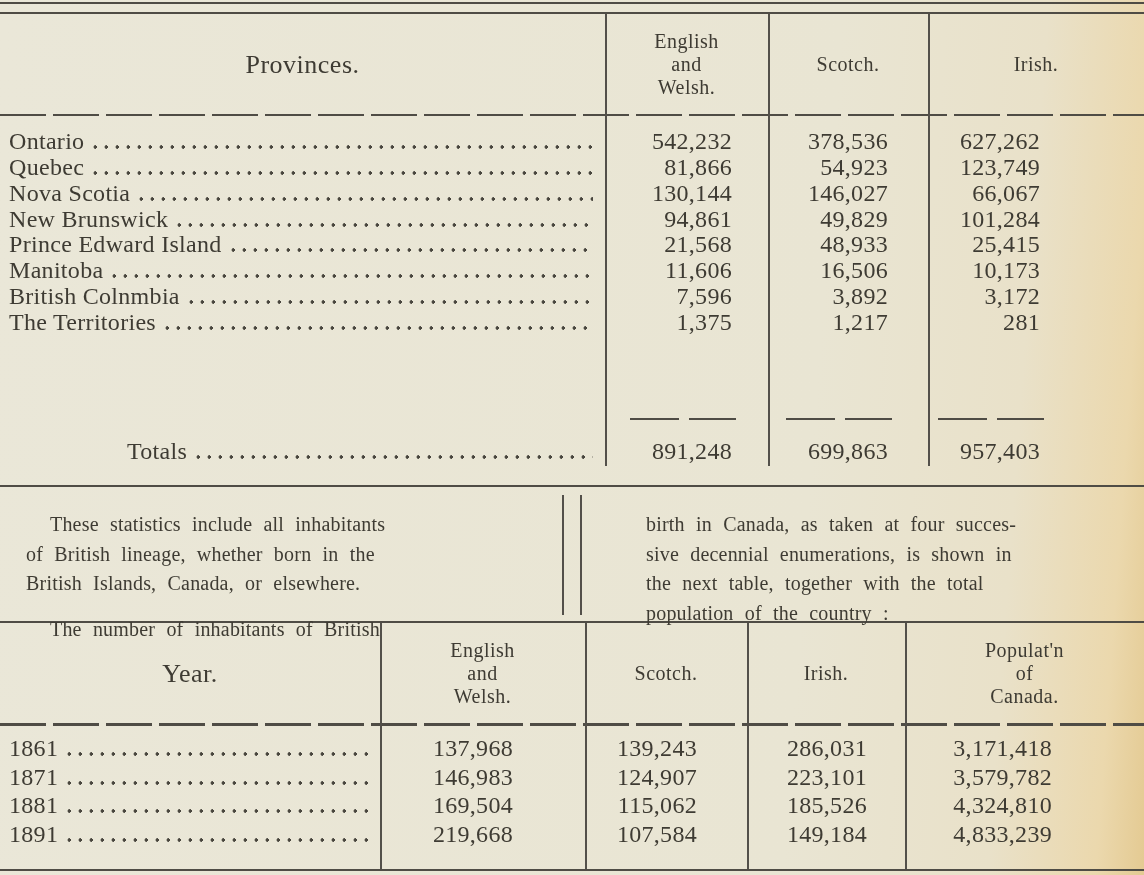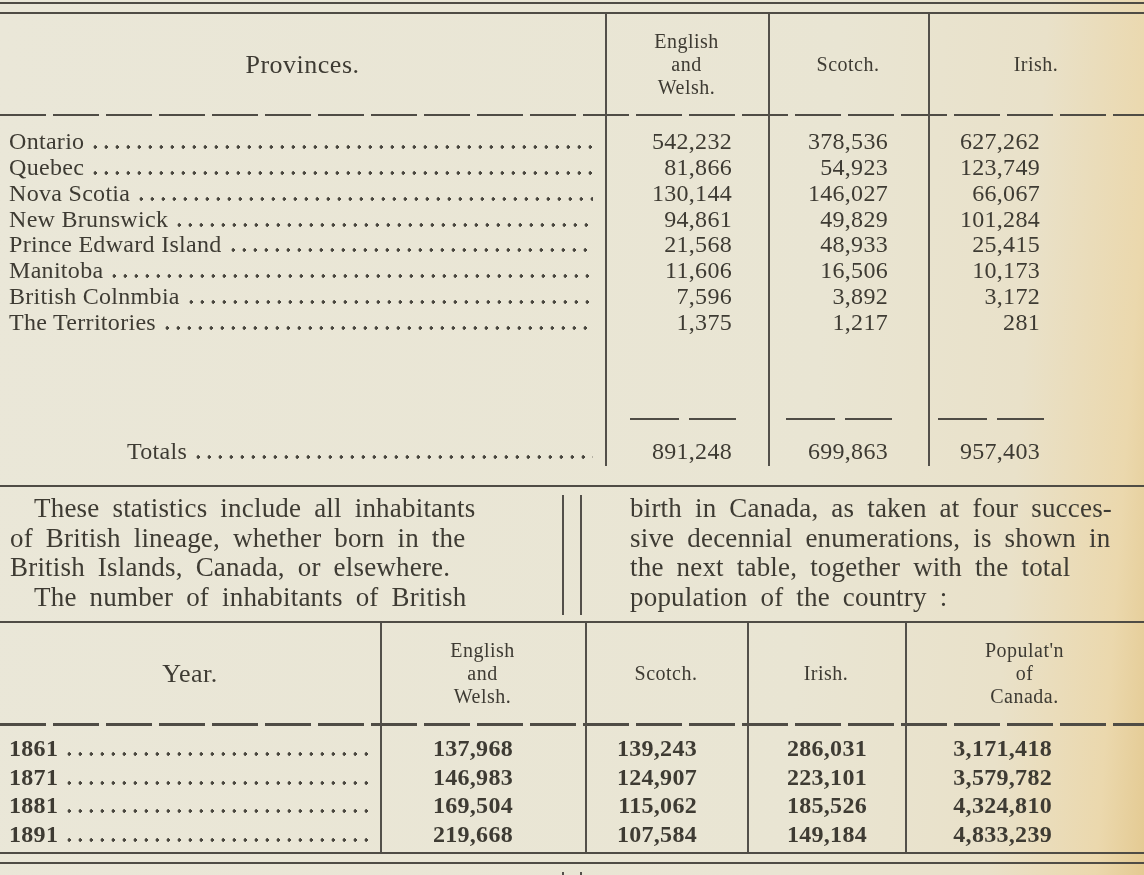--- a/index.html
+++ b/index.html
@@ -16,21 +16,21 @@
   .rule-single{height:2px;background:#4f4c45;}
   .dash-rule{height:2.2px;background:repeating-linear-gradient(90deg,#4f4c45 0 46px,rgba(0,0,0,0) 46px 53px);}
   .tblwrap{position:relative;}
   .vrule{position:absolute;top:0;bottom:0;width:1.6px;background:#53504a;}
   .thead{display:grid;height:100px;align-items:center;}
   .t1cols{grid-template-columns:605px 163px 160px 216px;}
   .t2cols{grid-template-columns:380px 205px 162px 158px 239px;}
   .hcell{text-align:center;font-size:20px;letter-spacing:.5px;line-height:23px;white-space:pre-line;}
   .hmain{font-size:26px;}
   .tbody1{padding-top:12px;height:284px;box-sizing:border-box;}
-  .tbody2{padding-top:9px;height:126px;box-sizing:border-box;font-weight:bold;}
+  .tbody2{padding-top:9px;height:143px;box-sizing:border-box;}
   .trow{display:grid;font-size:24px;letter-spacing:.3px;}
   .t1row{grid-template-columns:605px 163px 160px 216px;height:25.8px;align-items:center;}
   .t2row{grid-template-columns:380px 205px 162px 158px 239px;height:28.5px;align-items:center;}
   .lblcell{display:flex;align-items:baseline;padding-left:9px;overflow:hidden;}
   .leader{flex:1;height:6px;align-self:flex-end;margin:0 12px 5px 9px;
     background-image:radial-gradient(circle at 2.2px 3px,#49463e 1.5px,rgba(0,0,0,0) 1.9px);
     background-size:11px 6px;background-repeat:repeat-x;}
   .num{text-align:right;}
   .p1{padding-right:36px}.p2{padding-right:40px}.p3{padding-right:104px}
   .q1{padding-right:72px}.q2{padding-right:50px}.q3{padding-right:38px}.q4{padding-right:92px}
@@ -40,21 +40,21 @@
   .s1{margin-right:32px}.s2{margin-right:36px}.s3{margin-right:100px}
   .totrow{margin-top:16px;height:30px;}
   .totlbl{padding-left:127px;}
   .twocol{position:relative;box-sizing:border-box;}
   .mid{height:134px;padding-top:7px;}
   .bot{height:87px;padding-top:9px;}
   .gut1{position:absolute;left:562px;top:8px;bottom:6px;width:1.6px;background:#53504a;}
   .gut2{position:absolute;left:580px;top:8px;bottom:6px;width:1.6px;background:#53504a;}
   .colL{position:absolute;left:10px;width:540px;}
   .colR{position:absolute;left:630px;right:10px;}
-  .para{margin:0;font-size:27px;line-height:29.5px;letter-spacing:.2px;word-spacing:6px;white-space:pre-line;}
+  .para{margin:16px;font-size:20px;line-height:29.5px;letter-spacing:.2px;word-spacing:6px;white-space:pre-line;}
   .indent{text-indent:24px;}
 </style>
 </head>
 <body>
 
 <div class="page">
 
   <div class="rule-double" style="margin-top:2px;"></div>
 
   <div class="tblwrap">

